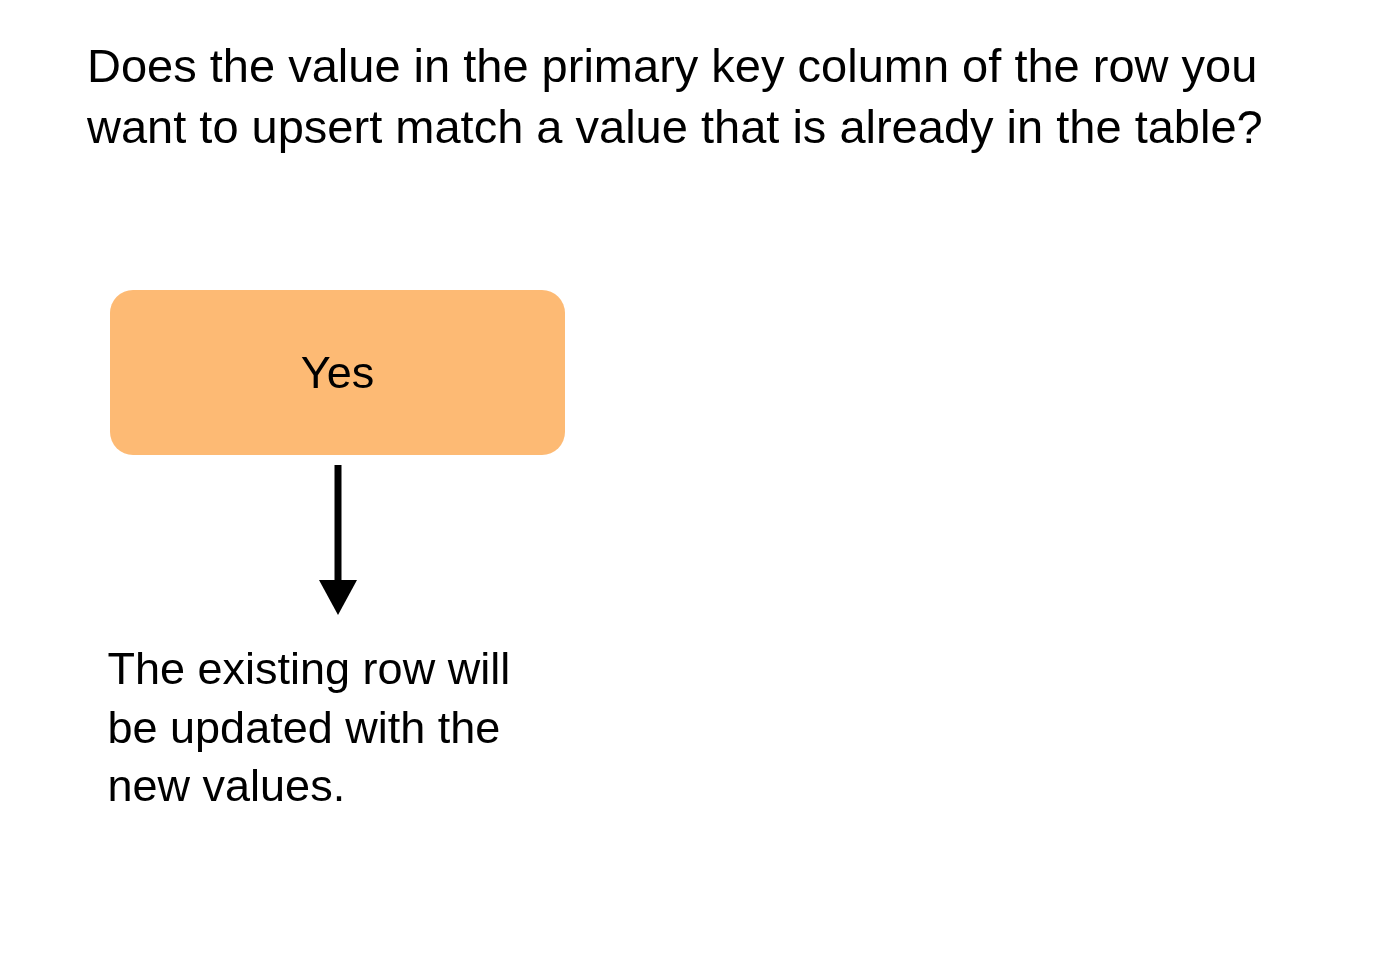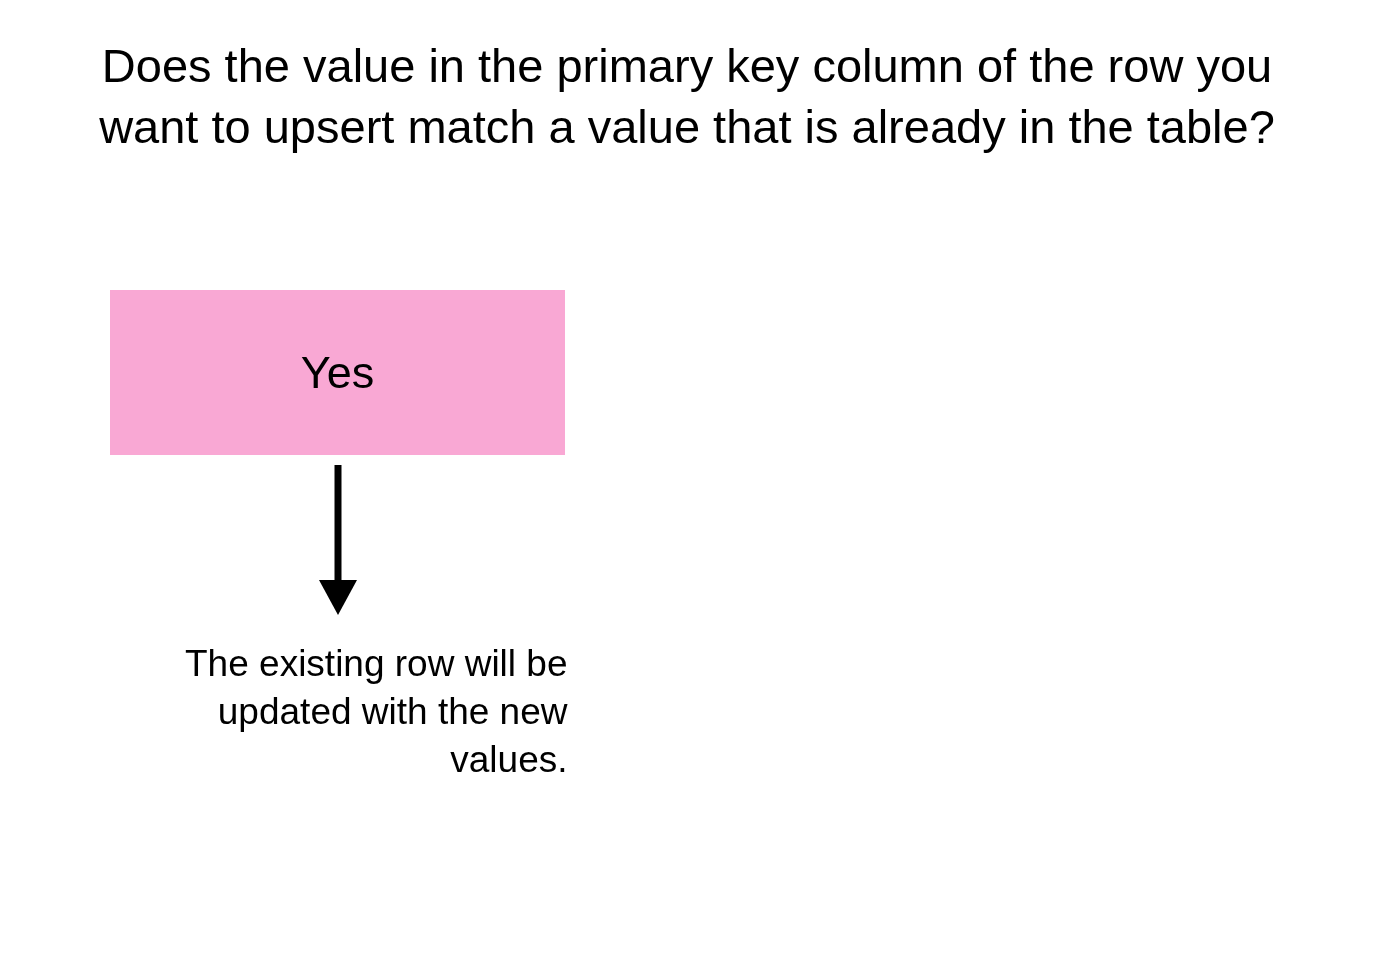--- a/index.html
+++ b/index.html
@@ -15,21 +15,21 @@
       font-family: -apple-system, BlinkMacSystemFont, 'Segoe UI', Arial, sans-serif;
       position: relative;
     }
     
     .question {
       position: absolute;
       top: 35px;
       left: 50%;
       transform: translateX(-50%);
       width: 1200px;
-      text-align: center;
+      text-align: left;
       font-size: 47px;
       font-weight: 400;
       color: #000000;
       line-height: 1.3;
     }
     
     .branches {
       position: absolute;
       top: 290px;
       width: 100%;
@@ -43,43 +43,44 @@
       flex-direction: column;
       align-items: center;
       width: 525px;
     }
     
     .branch-right {
       width: 455px;
     }
     
     .choice-box {
-      background: #f9a8d4;
+      background: #fdba74;
       width: 455px;
       height: 165px;
       display: flex;
       align-items: center;
       justify-content: center;
       font-size: 45px;
       font-weight: 400;
       color: #000000;
+      border-radius: 23px;
     }
     
     .arrow-container {
       margin-top: 10px;
       margin-bottom: 20px;
     }
     
     .arrow-container svg {
       display: block;
     }
     
     .result {
-      text-align: right;
-      font-size: 37px;
+      text-align: left;
+      font-size: 45px;
       font-weight: 400;
       color: #000000;
       line-height: 1.3;
       width: 100%;
     }
     
     .branch-left .result {
       max-width: 460px;
     }
     

